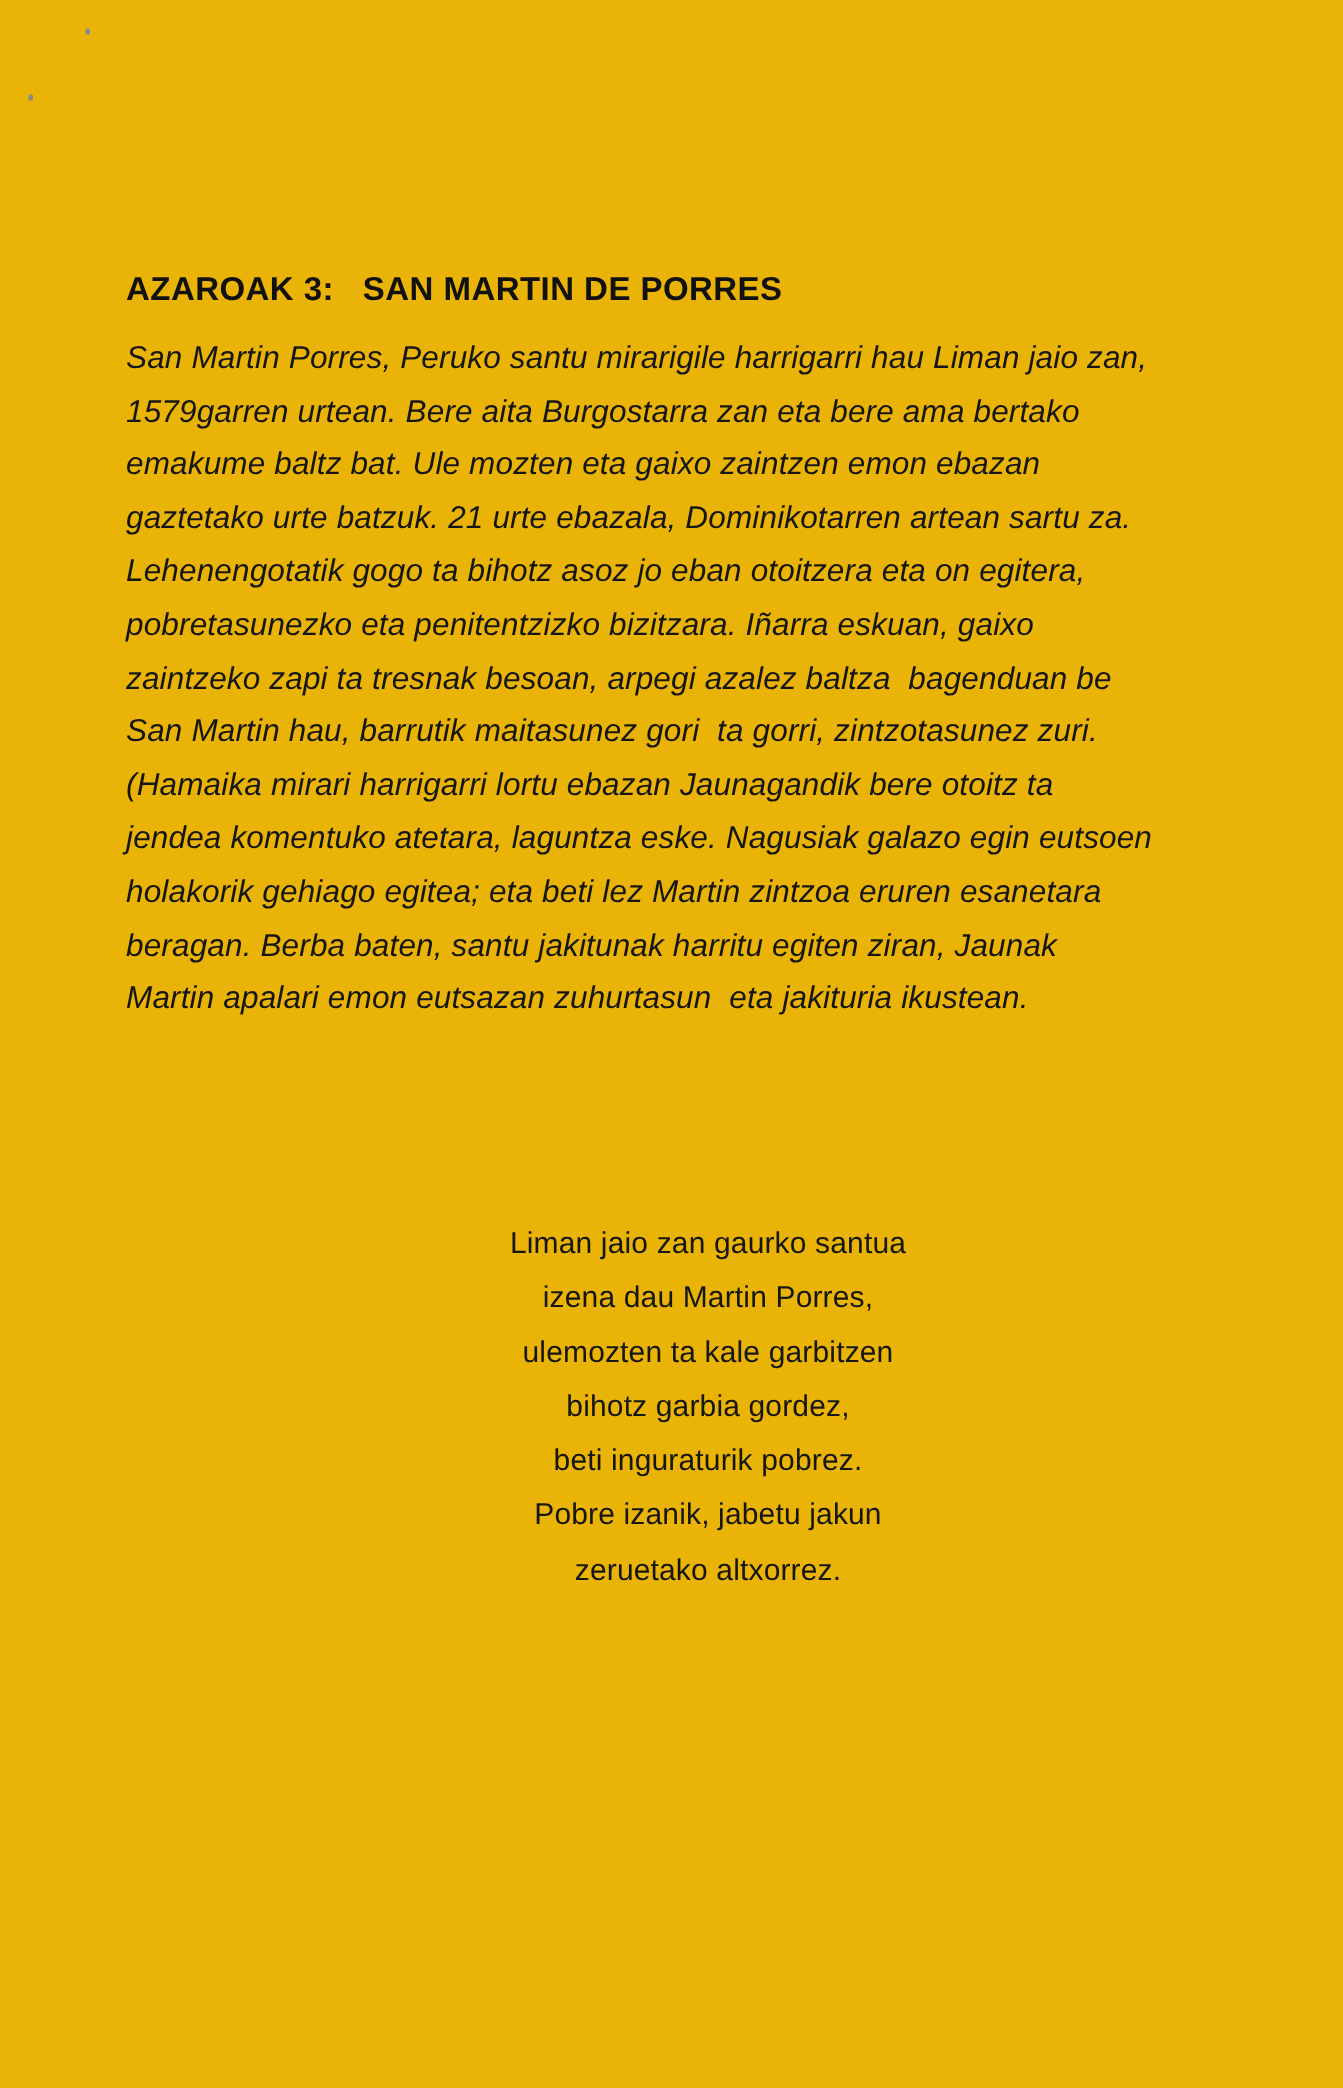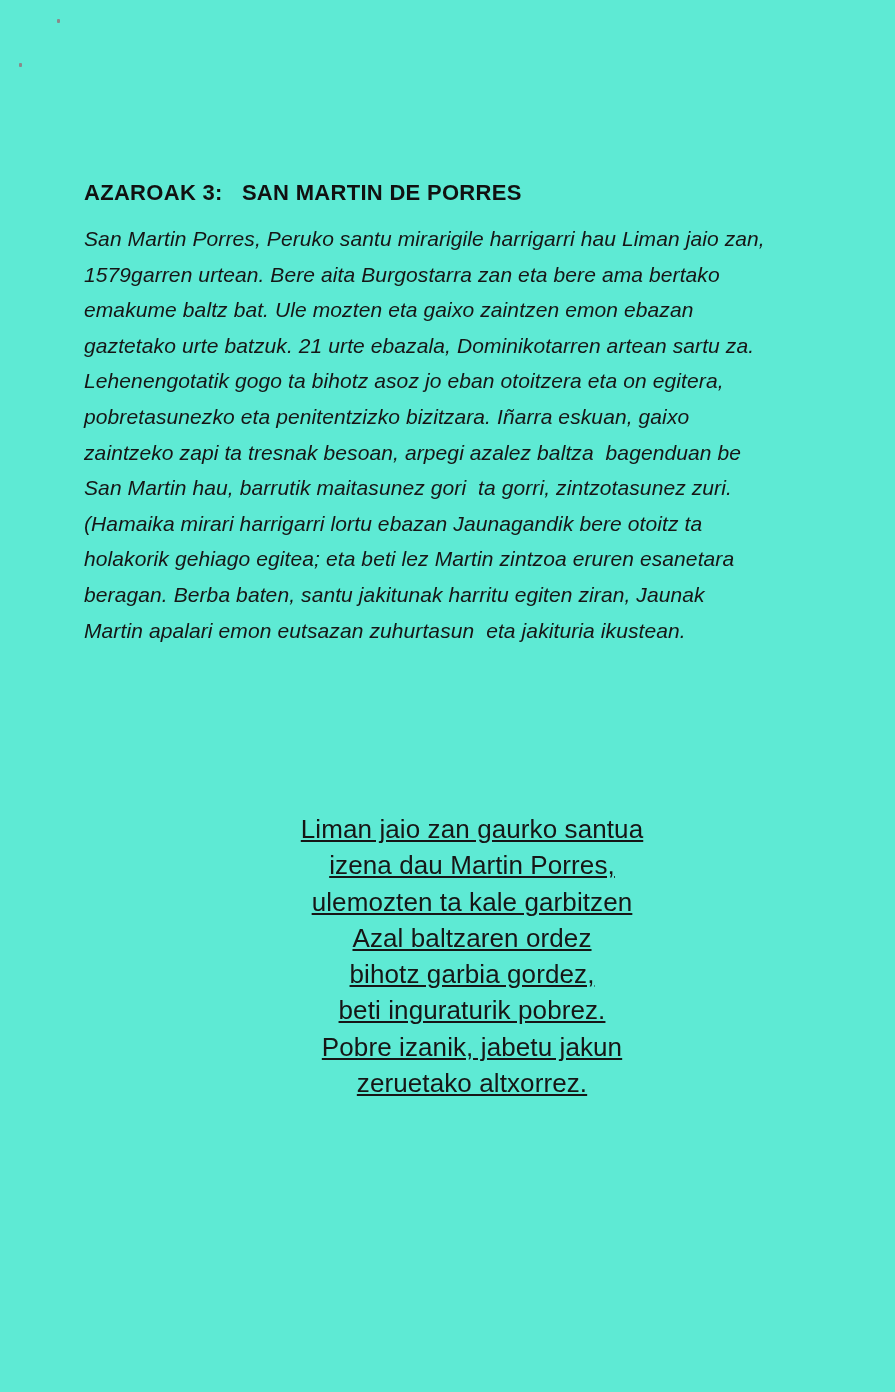--- a/index.html
+++ b/index.html
@@ -4,21 +4,21 @@
 <style>
   html, body {
     margin: 0;
     padding: 0;
     background: #ffffff;
   }
   .page {
     position: relative;
     width: 895px;
     height: 1392px;
-    background: #5eead4;
+    background: #eab308;
     overflow: hidden;
     font-family: "Liberation Sans", sans-serif;
     color: #151515;
   }
   .scan-speck {
     position: absolute;
     background: #8a8a8a;
     border-radius: 1px;
   }
   .speck-1 { left: 57px; top: 19px;  width: 3px; height: 4px; }
@@ -49,26 +49,25 @@
     color: #161616;
   }
   .poem-block {
     position: absolute;
     left: 84px;
     top: 811px;
     width: 776px;
     text-align: center;
   }
   .poem-block .line {
-    font-size: 26px;
+    font-size: 20px;
     line-height: 36.3px;
     letter-spacing: 0.1px;
     white-space: pre;
     color: #161616;
-    text-decoration: underline;
   }
 </style>
 </head>
 <body>
 
 <div class="page">
 
   <div class="scan-speck speck-1"></div>
   <div class="scan-speck speck-2"></div>
 
@@ -77,29 +76,29 @@
   <div class="body-block">
       <div class="line">San Martin Porres, Peruko santu mirarigile harrigarri hau Liman jaio zan,</div>
       <div class="line">1579garren urtean. Bere aita Burgostarra zan eta bere ama bertako</div>
       <div class="line">emakume baltz bat. Ule mozten eta gaixo zaintzen emon ebazan</div>
       <div class="line">gaztetako urte batzuk. 21 urte ebazala, Dominikotarren artean sartu za.</div>
       <div class="line">Lehenengotatik gogo ta bihotz asoz jo eban otoitzera eta on egitera,</div>
       <div class="line">pobretasunezko eta penitentzizko bizitzara. Iñarra eskuan, gaixo</div>
       <div class="line">zaintzeko zapi ta tresnak besoan, arpegi azalez baltza  bagenduan be</div>
       <div class="line">San Martin hau, barrutik maitasunez gori  ta gorri, zintzotasunez zuri.</div>
       <div class="line">(Hamaika mirari harrigarri lortu ebazan Jaunagandik bere otoitz ta</div>
+      <div class="line">jendea komentuko atetara, laguntza eske. Nagusiak galazo egin eutsoen</div>
       <div class="line">holakorik gehiago egitea; eta beti lez Martin zintzoa eruren esanetara</div>
       <div class="line">beragan. Berba baten, santu jakitunak harritu egiten ziran, Jaunak</div>
       <div class="line">Martin apalari emon eutsazan zuhurtasun  eta jakituria ikustean.</div>
     </div>
 
   <div class="poem-block">
       <div class="line">Liman jaio zan gaurko santua</div>
       <div class="line">izena dau Martin Porres,</div>
       <div class="line">ulemozten ta kale garbitzen</div>
-      <div class="line">Azal baltzaren ordez</div>
       <div class="line">bihotz garbia gordez,</div>
       <div class="line">beti inguraturik pobrez.</div>
       <div class="line">Pobre izanik, jabetu jakun</div>
       <div class="line">zeruetako altxorrez.</div>
     </div>
 
 </div>
 
 </body></html>

